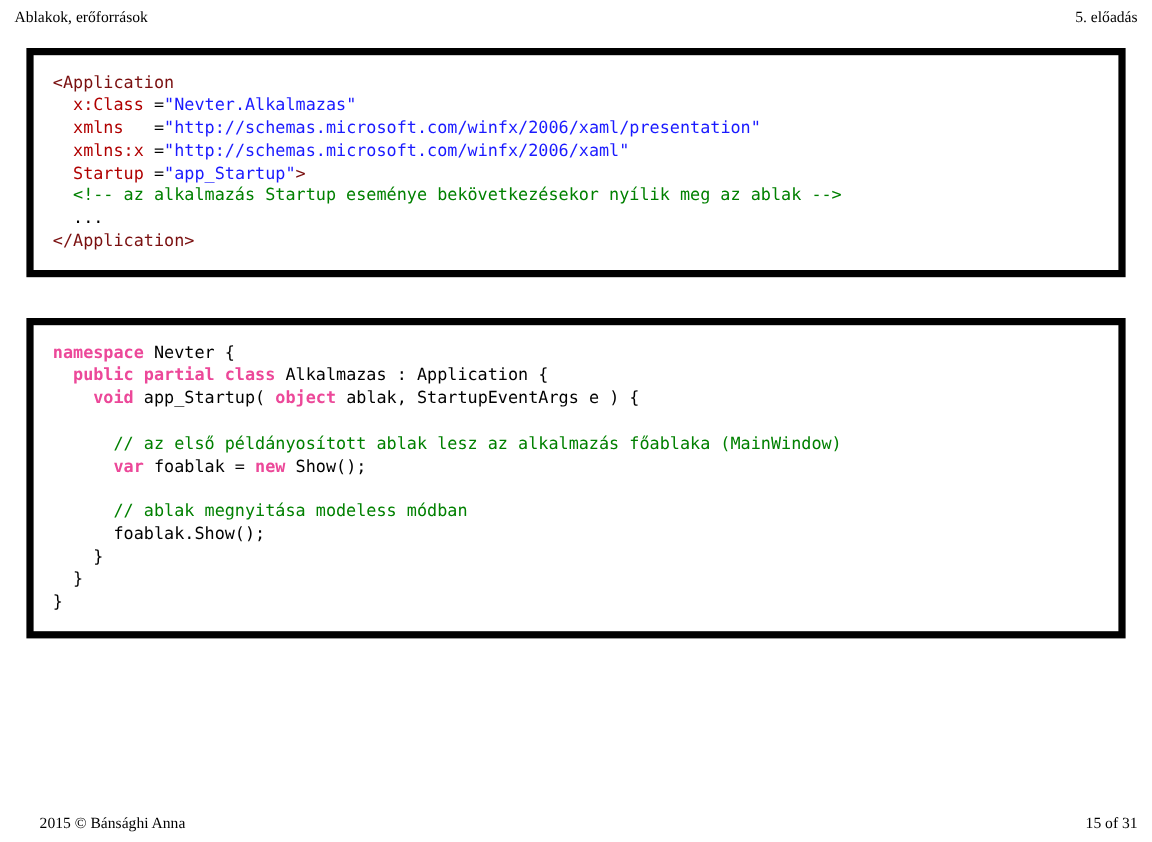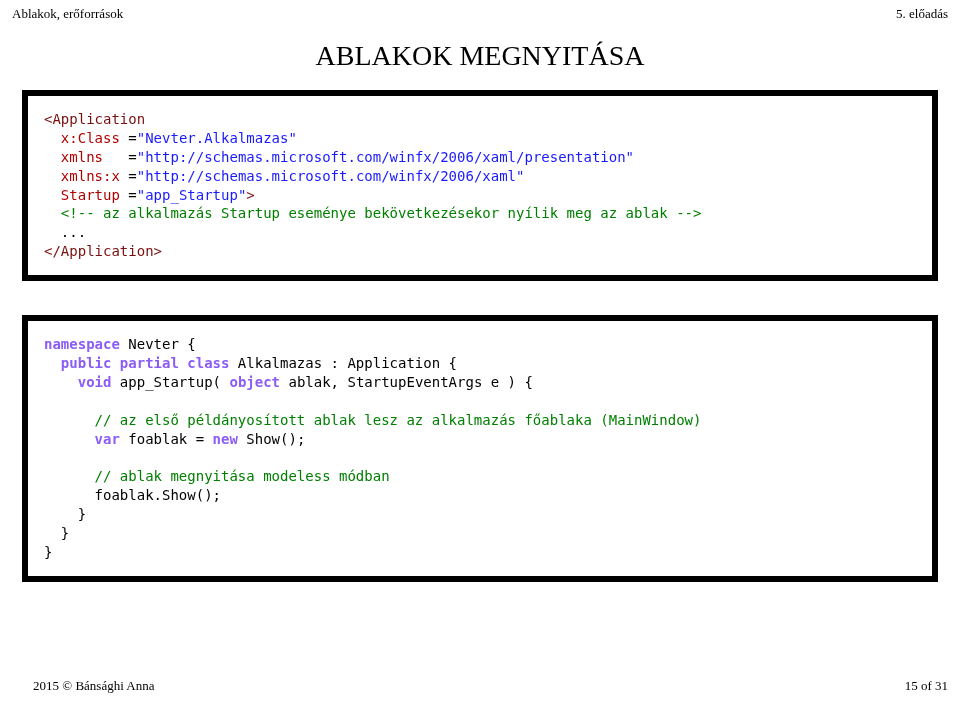--- a/index.html
+++ b/index.html
@@ -7,34 +7,33 @@
   .page { position: relative; width: 960px; height: 702px; padding: 6px 12px 10px 12px; }
   .topbar { display: flex; justify-content: space-between; font-size: 13px; margin-bottom: 18px; }
   .title { text-align: center; font-size: 28px; margin-bottom: 18px; font-weight: normal; }
   .codebox { border: 6px solid #000000; padding: 14px 16px; margin: 0 10px 34px 10px; }
   .codebox pre { font-family: "DejaVu Sans Mono", "Consolas", "Courier New", monospace; font-size: 14px; line-height: 1.35; white-space: pre; }
   .c-tag   { color: #7a0f0f; }
   .c-attr  { color: #b00000; }
   .c-eq    { color: #000; }
   .c-str   { color: #1a1aff; }
   .c-cmnt  { color: #008000; }
-  .c-kw    { color: #8b5cf6; font-weight: bold; }
+  .c-kw    { color: #ec4899; font-weight: bold; }
   .c-plain { color: #000; }
   .footer { position: absolute; bottom: 8px; left: 12px; right: 12px; display: flex; justify-content: space-between; font-size: 13px; margin-left: 21px; }
 </style>
 </head>
 <body>
 
 <div class="page">
   <div class="topbar">
     <span>Ablakok, erőforrások</span>
     <span>5. előadás</span>
   </div>
 
-  <h1 class="title">ABLAKOK MEGNYITÁSA</h1>
 
   <div class="codebox">
     <pre><span class="c-tag">&lt;Application</span>
 <span class="c-attr">  x:Class </span><span class="c-eq">=</span><span class="c-str">"Nevter.Alkalmazas"</span>
 <span class="c-attr">  xmlns   </span><span class="c-eq">=</span><span class="c-str">"http://schemas.microsoft.com/winfx/2006/xaml/presentation"</span>
 <span class="c-attr">  xmlns:x </span><span class="c-eq">=</span><span class="c-str">"http://schemas.microsoft.com/winfx/2006/xaml"</span>
 <span class="c-attr">  Startup </span><span class="c-eq">=</span><span class="c-str">"app_Startup"</span><span class="c-tag">&gt;</span>
 <span class="c-cmnt">  &lt;!-- az alkalmazás Startup eseménye bekövetkezésekor nyílik meg az ablak --&gt;</span>
 <span class="c-plain">  ...</span>
 <span class="c-tag">&lt;/Application&gt;</span></pre>

